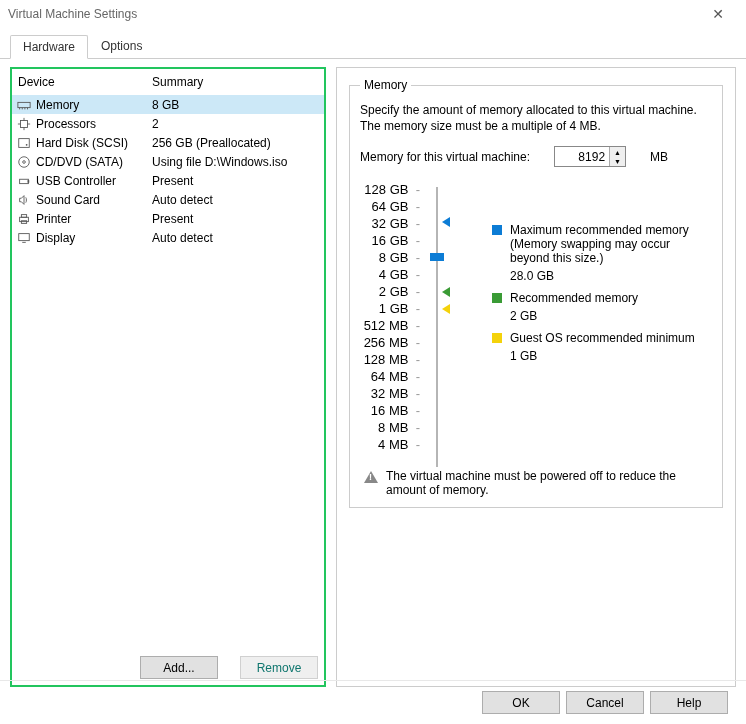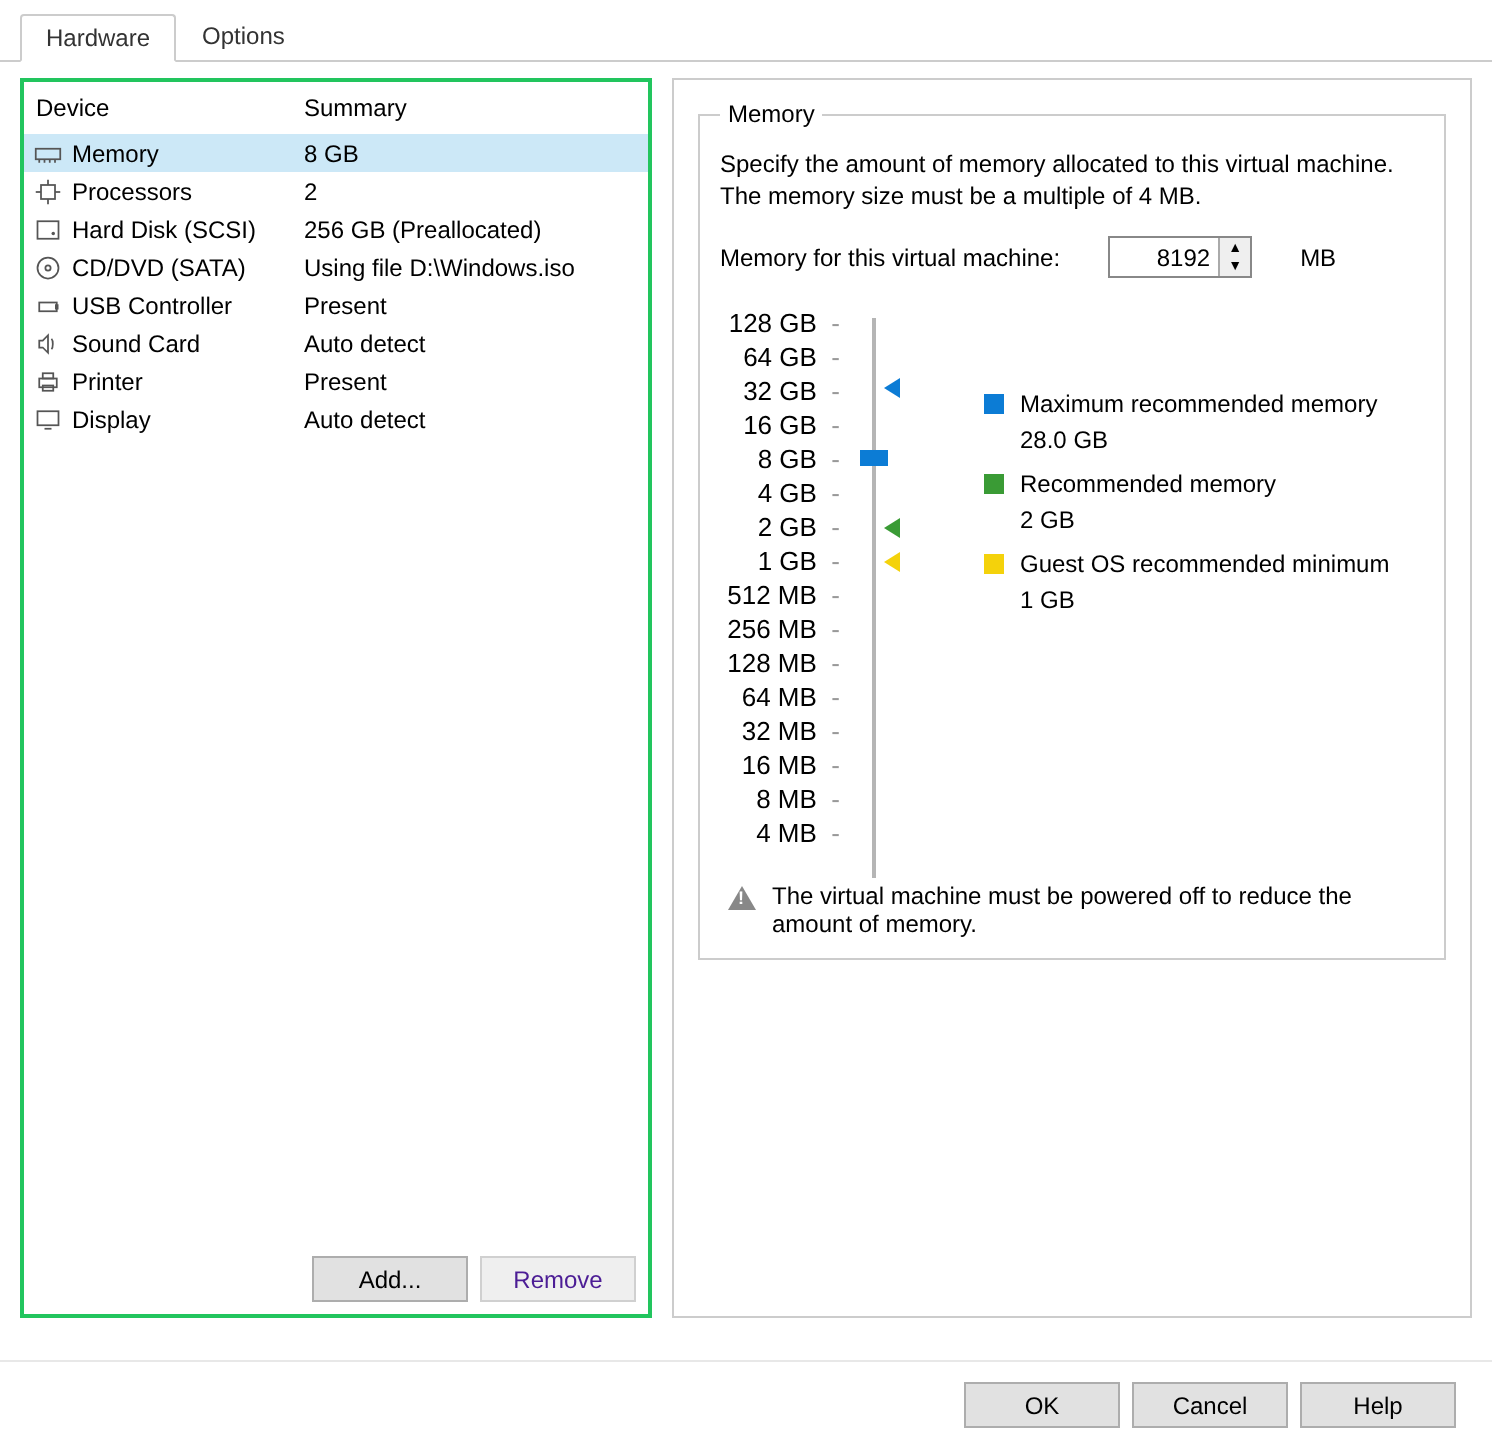--- a/index.html
+++ b/index.html
@@ -14,23 +14,23 @@
 .body-area { display: flex; padding: 8px 10px; gap: 10px; height: 636px; }
 .left-panel { width: 316px; border: 2px solid #22c55e; position: relative; display: flex; flex-direction: column; }
 .dev-list { flex: 1; }
 .dev-header { display: flex; padding: 6px 6px; font-weight: normal; color: #000; }
 .dev-header .col-device { width: 134px; }
 .devrow { display: flex; align-items: center; padding: 2px 4px; height: 19px; }
 .devrow.selected { background: #cce8f7; }
 .devrow .icon { width: 16px; height: 16px; margin-right: 4px; display: inline-flex; align-items: center; justify-content: center; color: #555; }
 .devrow .label { width: 116px; }
 .devrow .summary { flex: 1; color: #000; }
-.left-buttons { padding: 6px; display: flex; gap: 6px; justify-content: flex-end; }
+.left-buttons { padding: 6px; display: flex; gap: 22px; justify-content: flex-end; }
 button.std { width: 78px; height: 23px; background: #e1e1e1; border: 1px solid #adadad; cursor: default; }
-button.std:disabled { color: #4c1d95; border-color: #d0d0d0; background: #efefef; }
+button.std:disabled { color: #0f766e; border-color: #d0d0d0; background: #efefef; }
 .right-panel { flex: 1; border: 1px solid #ccc; padding: 10px 12px; position: relative; }
 fieldset { border: 1px solid #ccc; padding: 6px 10px 10px 10px; margin: 0; }
 legend { padding: 0 4px; color: #000; }
 .desc { margin: 4px 0 12px 0; line-height: 1.35; }
 .memrow { display: flex; align-items: center; gap: 24px; margin-bottom: 14px; }
 .meminput-wrap { display: flex; border: 1px solid #888; height: 21px; background: #fff; }
 .meminput { width: 54px; border: none; text-align: right; padding: 0 4px; outline: none; }
 .spinners { display: flex; flex-direction: column; border-left: 1px solid #aaa; }
 .spinbtn { width: 15px; height: 10px; font-size: 7px; line-height: 7px; border: none; background: #efefef; display: flex; align-items: center; justify-content: center; cursor: default; }
 .slider-area { display: flex; gap: 6px; margin-top: 2px; }
@@ -51,20 +51,24 @@
 .warn-row { display: flex; align-items: flex-start; gap: 8px; margin-top: 16px; padding: 0 4px; }
 .warn-icon { width: 0; height: 0; border-left: 7px solid transparent; border-right: 7px solid transparent; border-bottom: 12px solid #888; position: relative; margin-top: 2px; }
 .warn-icon::after { content: "!"; position: absolute; left: -2px; top: 1px; color: #fff; font-size: 9px; font-weight: bold; }
 .footer { position: absolute; bottom: 0; left: 0; right: 0; height: 44px; display: flex; align-items: center; justify-content: flex-end; gap: 6px; padding: 0 18px; border-top: 1px solid #e8e8e8; margin-top: 6px; }
 svg { width: 14px; height: 14px; }
 </style>
 </head>
 <body>
 
 <div class="window">
+  <div class="titlebar">
+    <span class="title">Virtual Machine Settings</span>
+    <span class="close-x">✕</span>
+  </div>
 
   <div class="tabs">
     <div class="tab active">Hardware</div>
     <div class="tab">Options</div>
   </div>
 
   <div class="body-area">
     <div class="left-panel">
       <div class="dev-header">
         <div class="col-device">Device</div>
@@ -205,20 +209,21 @@
             <div class="marker tri-left" style="top:36px;border-right-color:#0c7cd5"></div>
             <div class="thumb" style="top:72px"></div>
             <div class="marker tri-left" style="top:106px;border-right-color:#3a9b35"></div>
             <div class="marker tri-left" style="top:123px;border-right-color:#f4d20b"></div>
           </div>
           <div class="legend-col">
             <div class="legend-item" style="margin-top:42px">
               <div class="legend-swatch" style="background:#0c7cd5"></div>
               <div class="legend-text">
                 <div class="title2">Maximum recommended memory</div>
+                <div class="sub">(Memory swapping may occur beyond this size.)</div>
                 <div class="val">28.0 GB</div>
               </div>
             </div>
             <div class="legend-item">
               <div class="legend-swatch" style="background:#3a9b35"></div>
               <div class="legend-text">
                 <div class="title2">Recommended memory</div>
                 <div class="val">2 GB</div>
               </div>
             </div>

